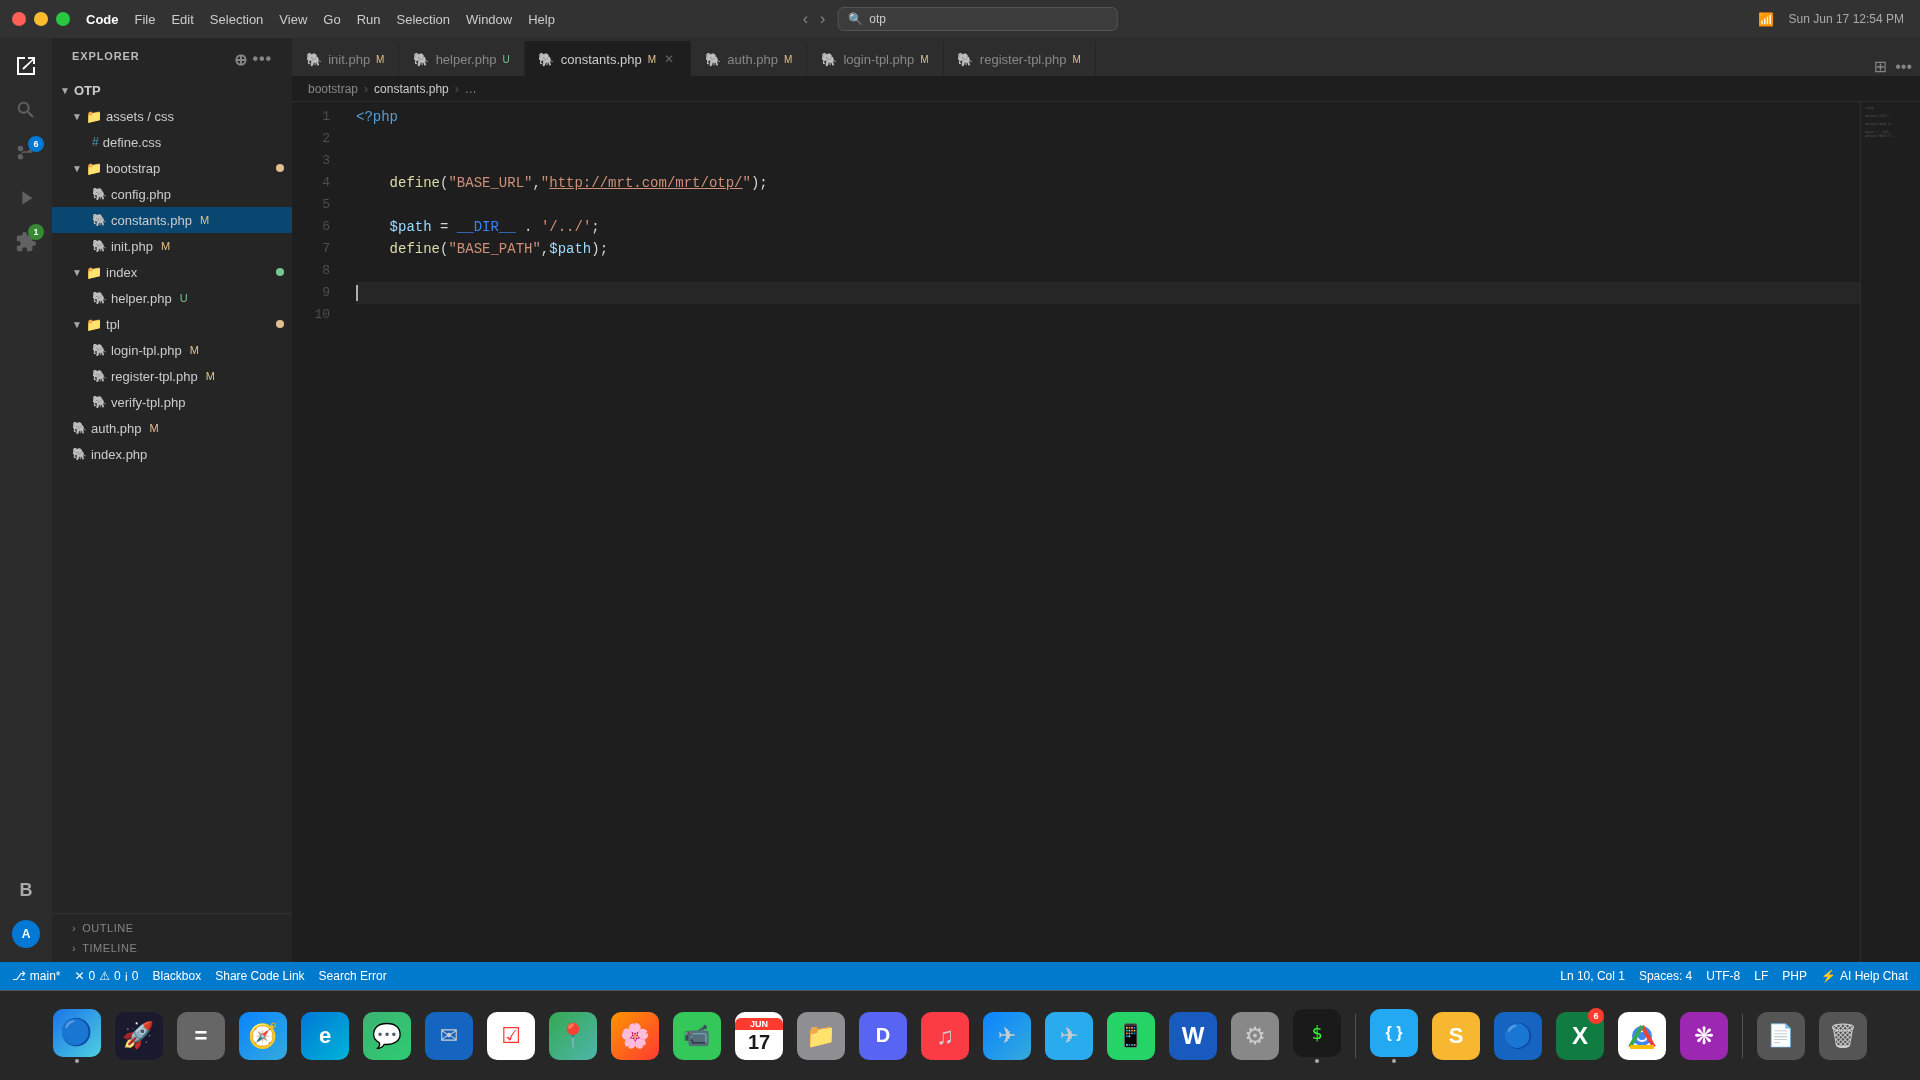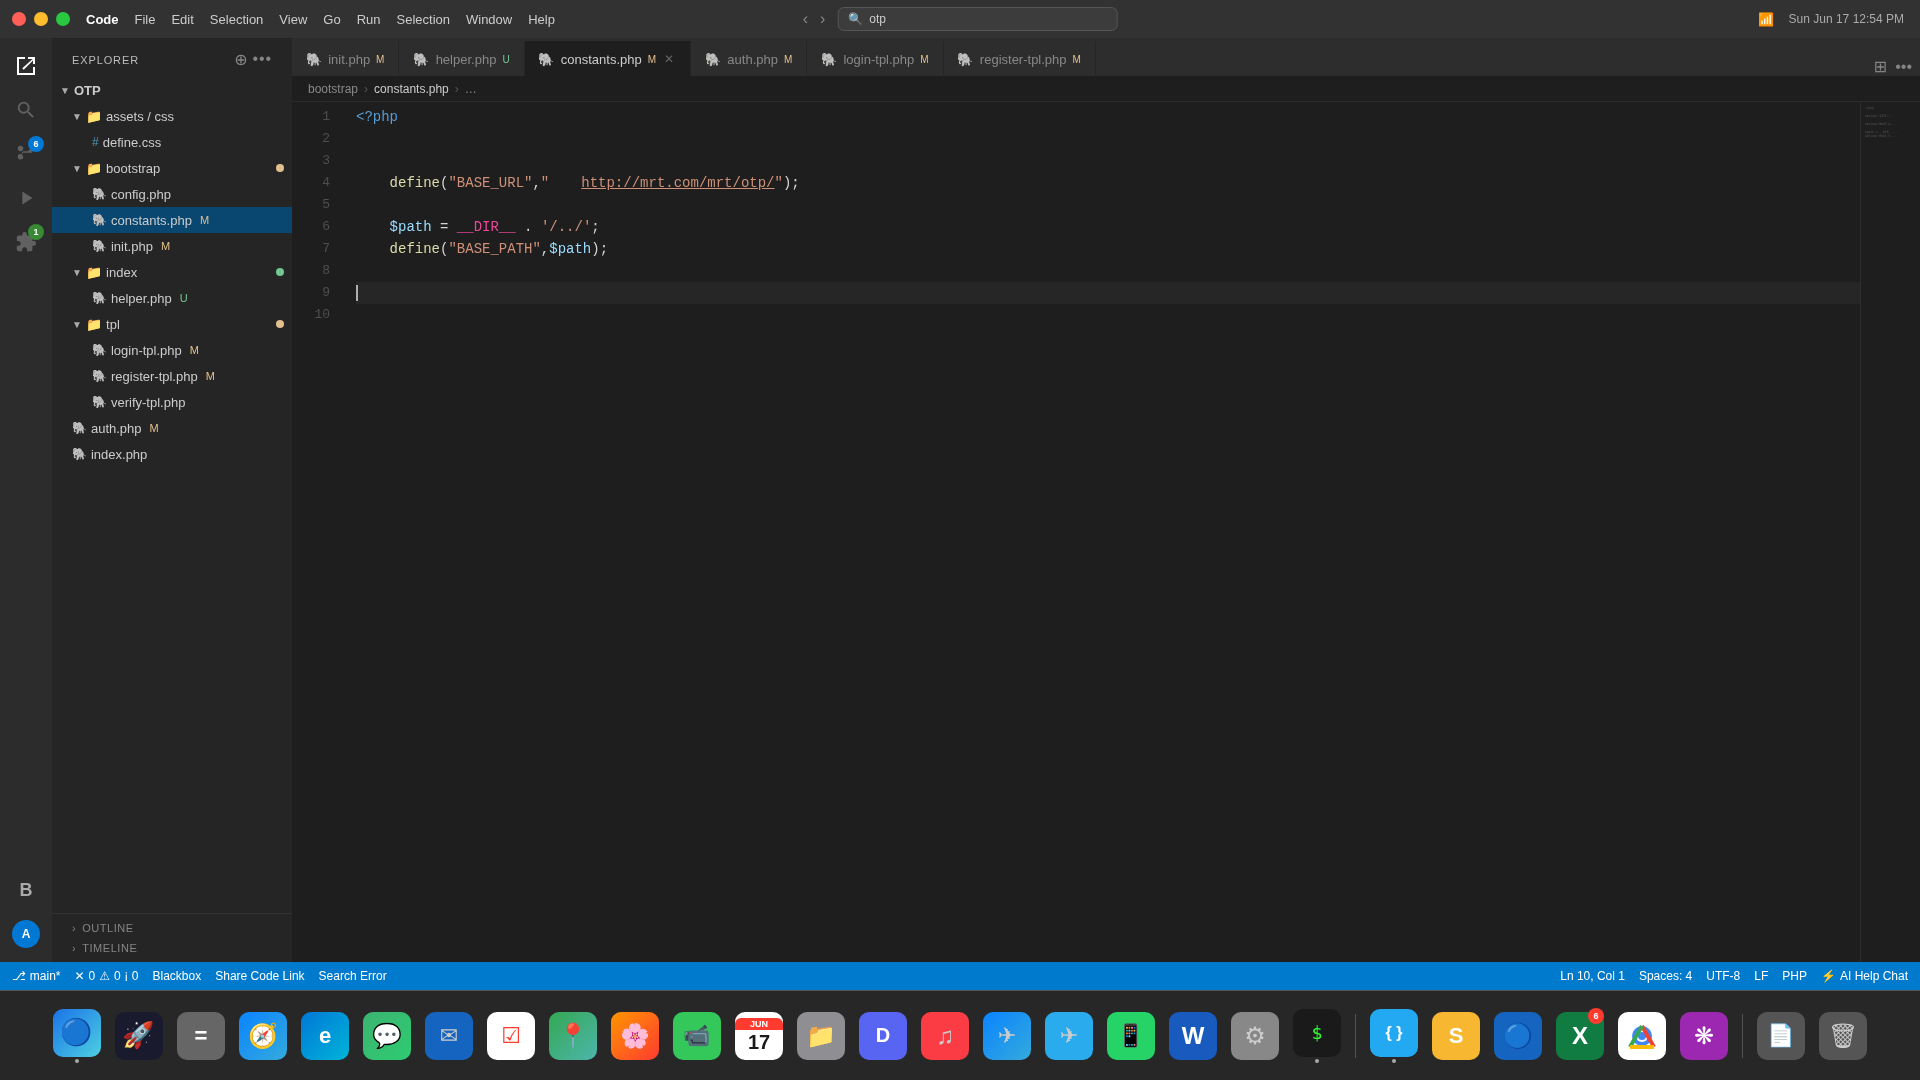--- a/index.html
+++ b/index.html
@@ -161,24 +161,24 @@
     .sidebar {
       width: 240px;
       background: #252526;
       display: flex;
       flex-direction: column;
       overflow: hidden;
     }
     .sidebar-header {
       padding: 12px 20px 8px 20px;
       display: flex;
-      align-items: center;
+      align-items: flex-start;
       justify-content: space-between;
       font-size: 11px;
-      font-weight: 400;
+      font-weight: 700;
       letter-spacing: 0.08em;
       color: #bbbbbb;
       text-transform: uppercase;
     }
     .sidebar-actions {
       display: flex;
       gap: 4px;
       color: #858585;
       font-size: 16px;
       cursor: pointer;
@@ -679,25 +679,25 @@
         </div>
         <div class="code-lines">
 
           <div class="code-line"><span style="color:#569cd6;">&lt;?php</span></div>
 
           <div class="code-line"> </div>
 
 
           <div class="code-line"> </div>
 
-          <div class="code-line"><span style="color:#d4d4d4;">    </span><span style="color:#dcdcaa;">define</span><span style="color:#d4d4d4;">(</span><span style="color:#ce9178;">"BASE_URL"</span><span style="color:#d4d4d4;">,</span><span style="color:#ce9178;">"<span style="text-decoration:underline;margin-left:32px;">http://mrt.com/mrt/otp/</span>"</span><span style="color:#d4d4d4;">);</span></div>
+          <div class="code-line"><span style="color:#d4d4d4;">    </span><span style="color:#dcdcaa;">define</span><span style="color:#d4d4d4;">(</span><span style="color:#ce9178;">"BASE_URL"</span><span style="color:#d4d4d4;">,</span><span style="color:#ce9178;">"<span style="text-decoration:underline;">http://mrt.com/mrt/otp/</span>"</span><span style="color:#d4d4d4;">);</span></div>
 
           <div class="code-line"> </div>
 
-          <div class="code-line"><span style="color:#d4d4d4;">    </span><span style="color:#9cdcfe;">$path</span><span style="color:#d4d4d4;"> = </span><span style="color:#ec4899;">__DIR__</span><span style="color:#d4d4d4;"> . </span><span style="color:#ce9178;">'/../'</span><span style="color:#d4d4d4;">;</span></div>
+          <div class="code-line"><span style="color:#d4d4d4;">    </span><span style="color:#9cdcfe;">$path</span><span style="color:#d4d4d4;"> = </span><span style="color:#3b82f6;">__DIR__</span><span style="color:#d4d4d4;"> . </span><span style="color:#ce9178;">'/../'</span><span style="color:#d4d4d4;">;</span></div>
 
           <div class="code-line"><span style="color:#d4d4d4;">    </span><span style="color:#dcdcaa;">define</span><span style="color:#d4d4d4;">(</span><span style="color:#ce9178;">"BASE_PATH"</span><span style="color:#d4d4d4;">,</span><span style="color:#9cdcfe;">$path</span><span style="color:#d4d4d4;">);</span></div>
 
           <div class="code-line"> </div>
 
           <div class="code-line cursor-line"><span style="border-left:2px solid #aeafad;">&nbsp;</span></div>
         </div>
 
         <div class="minimap">
           <div class="minimap-content">

